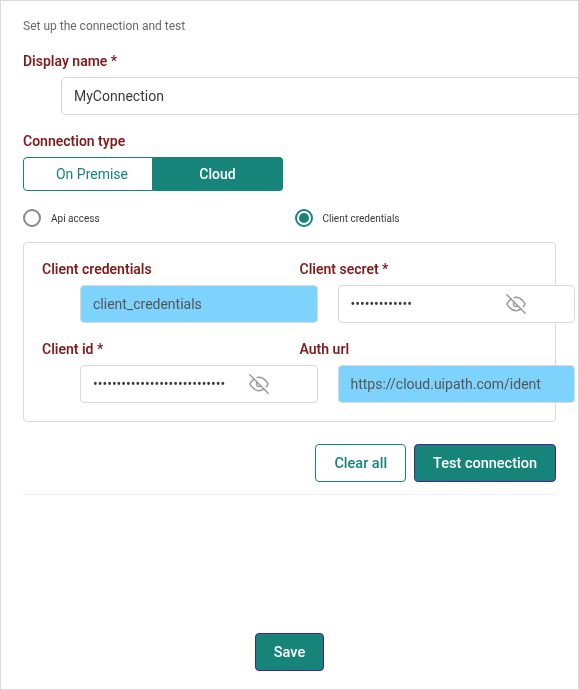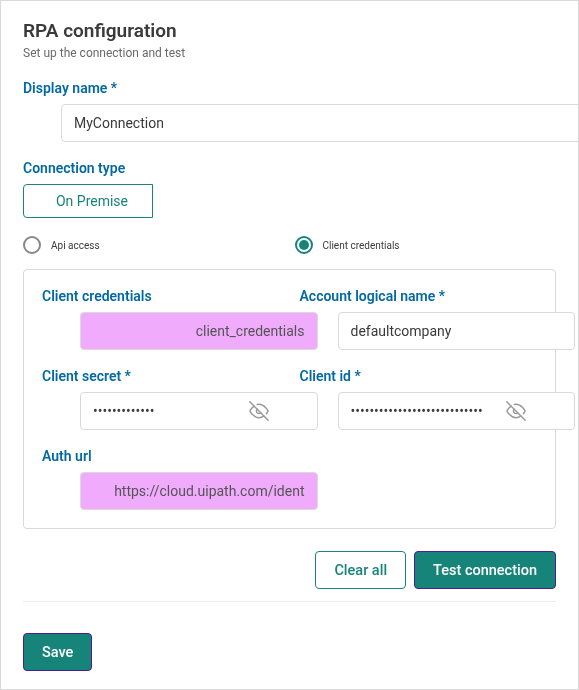--- a/index.html
+++ b/index.html
@@ -34,37 +34,37 @@
   }
   .subtitle {
     font-size: 12px;
     color: #6a6a6a;
     margin-bottom: 20px;
   }
   .field { margin-bottom: 18px; }
   .label {
     font-size: 14px;
     font-weight: 600;
-    color: #0369a1;
+    color: #7f1d1d;
     margin-bottom: 8px;
     display: block;
   }
   .text-input {
     width: 100%;
     height: 38px;
     border: 1px solid #d9d9d9;
     border-radius: 4px;
     padding: 0 12px;
     font-size: 14px;
     color: #3a3a3a;
     background: #fff;
     font-family: inherit;
     margin-left: 38px;
   }
-  .text-input.readonly { background: #f0abfc; color: #555; text-align: right; }
+  .text-input.readonly { background: #7dd3fc; color: #555; }
   .toggle-group { display: flex; }
   .toggle-btn {
     flex: 0 0 130px;
     height: 34px;
     border: 1px solid #17847a;
     background: #fff;
     color: #17847a;
     font-size: 14px;
     cursor: pointer;
     display: flex;
@@ -114,64 +114,60 @@
     height: 38px; padding: 0 18px; border-radius: 4px;
     font-size: 14.5px; font-weight: 500; cursor: pointer;
     font-family: inherit;
     display: flex; align-items: center;
   }
   .btn-outline { background: #fff; border: 1px solid #17847a; color: #17847a; }
   .btn-solid { background: #17847a; border: 1px solid #4c1d95; color: #ffffff; }
   .hr { border: none; border-top: 1px solid #eee; }
   .footer {
     padding: 14px 22px 18px 22px;
-    display: flex; justify-content: flex-start;
+    display: flex; justify-content: center;
   }
 </style>
 </head>
 <body>
 
 <div class="outer">
   <div class="scroll-area">
 
-    <h1 class="title">RPA configuration</h1>
     <div class="subtitle">Set up the connection and test</div>
 
     <div class="field">
       <label class="label">Display name *</label>
       <input class="text-input" type="text" value="MyConnection" style="">
     </div>
 
     <div class="field">
       <label class="label">Connection type</label>
       <div class="toggle-group">
         <button class="toggle-btn left">On Premise</button>
+        <button class="toggle-btn right active">Cloud</button>
       </div>
     </div>
 
     <div class="radio-row">
       <div class="radio-option">
         <span class="radio-circle"></span>
         <span class="radio-label">Api access</span>
       </div>
       <div class="radio-option selected">
         <span class="radio-circle"></span>
         <span class="radio-label">Client credentials</span>
       </div>
     </div>
 
     <div class="cred-box">
       <div class="grid">
         <div class="field">
           <label class="label">Client credentials</label>
           <input class="text-input readonly" type="text" readonly="" value="client_credentials" style="">
-        </div>
-        <div class="field">
-          <label class="label">Account logical name *</label>
-          <input class="text-input" type="text" value="defaultcompany" style="">
         </div>
         <div class="field">
           <label class="label">Client secret *</label>
           <div class="pw-wrap">
             <input class="text-input" type="text" value="•••••••••••••" style="">
             <button class="eye-btn">
               <svg width="20" height="20" viewBox="0 0 24 24" fill="none" stroke="currentColor" stroke-width="1.8" stroke-linecap="round" stroke-linejoin="round">
                   <path d="M17.94 17.94A10.07 10.07 0 0 1 12 20c-7 0-11-8-11-8a18.45 18.45 0 0 1 5.06-5.94"></path>
                   <path d="M9.9 4.24A9.12 9.12 0 0 1 12 4c7 0 11 8 11 8a18.5 18.5 0 0 1-2.16 3.19"></path>
                   <path d="M1 1l22 22"></path>

